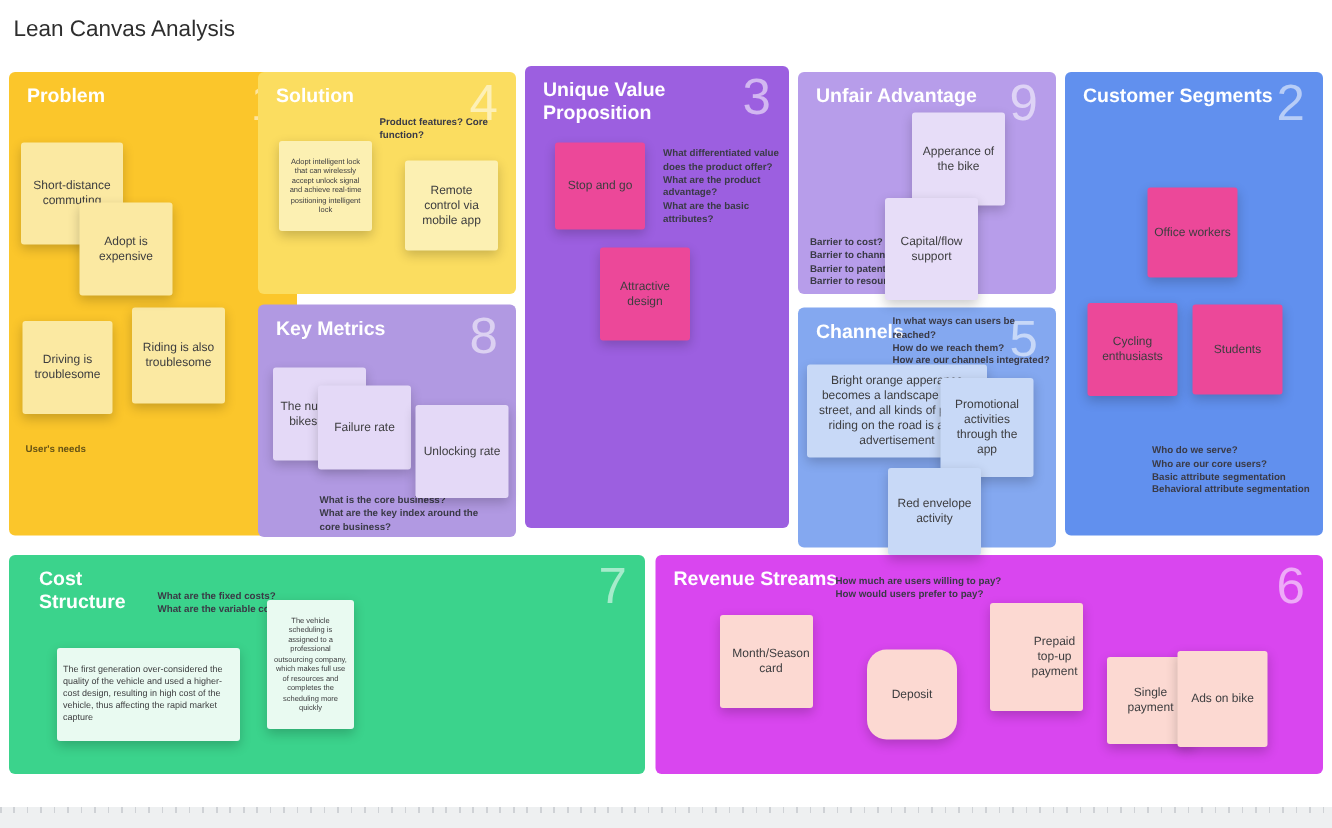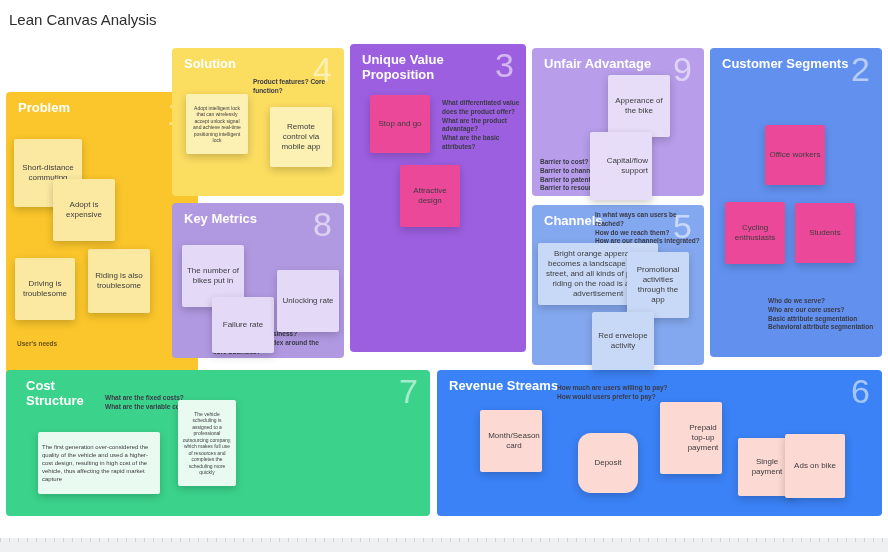--- a/index.html
+++ b/index.html
@@ -27,29 +27,29 @@
   .fs5{font-size:5px;line-height:1.3;}
   .fs6{font-size:6px;line-height:1.35;}
   .ta-left{text-align:left;justify-content:flex-start;}
   .q{
     position:absolute;font-size:6.5px;font-weight:600;color:#3a3a46;
     line-height:1.35;white-space:pre-line;
   }
   .tiny-label{position:absolute;font-size:6.5px;font-weight:600;color:rgba(75,62,18,0.85);}
 
   
-  #sec-problem          {left:6px;  top:48px;  width:192px; height:309px; background:#fbc62b;margin-top:44px;}
+  #sec-problem          {left:6px;  top:48px;  width:192px; height:309px; background:#fbc62b;}
   #sec-solution         {left:172px;top:48px;  width:172px; height:148px; background:#fbdd60;}
   #sec-key-metrics      {left:172px;top:203px; width:172px; height:155px; background:#b199e2;}
   #sec-uvp              {left:350px;top:44px;  width:176px; height:308px; background:#9c5fe0;}
   #sec-unfair           {left:532px;top:48px;  width:172px; height:148px; background:#b79dea;}
   #sec-channels         {left:532px;top:205px; width:172px; height:160px; background:#84a8f0;}
   #sec-customers        {left:710px;top:48px;  width:172px; height:309px; background:#6190ee;}
   #sec-cost             {left:6px;  top:370px; width:424px; height:146px; background:#3bd38c;}
-  #sec-revenue          {left:437px;top:370px; width:445px; height:146px; background:#3b82f6;}
+  #sec-revenue          {left:437px;top:370px; width:445px; height:146px; background:#d946ef;}
 
   
   #sec-problem .note   {background:#fbe9a2;}
   #sec-solution .note  {background:#fcf0b2;}
   #sec-key-metrics .note{background:#e4d9f7;}
   #sec-uvp .note       {background:#ec4899;}
   #sec-unfair .note    {background:#e7ddf8;}
   #sec-channels .note  {background:#c8d9f7;}
   #sec-customers .note {background:#ec4899;}
   #sec-cost .note      {background:#e9faf1;}
@@ -62,33 +62,33 @@
   .n-p3{left:82px;top:157px;width:62px;height:64px;}
   .p-label{left:11px;top:248px;}
 
   
   .sol-q{left:81px;top:30px;width:92px;}
   .n-s0{left:14px;top:46px;width:62px;height:60px;}
   .n-s1{left:98px;top:59px;width:62px;height:60px;}
 
   
   .n-k0{left:10px; top:42px;width:62px;height:62px;z-index:1;}
-  .n-k1{left:40px; top:54px;width:62px;height:56px;z-index:2;margin-top:40px;}
+  .n-k1{left:40px; top:54px;width:62px;height:56px;z-index:2;}
   .n-k2{left:105px;top:67px;width:62px;height:62px;z-index:3;}
   .km-q{left:41px;top:127px;width:118px;}
 
   
   .n-u0{left:20px;top:51px; width:60px;height:58px;}
   .n-u1{left:50px;top:121px;width:60px;height:62px;}
   .uvp-q{left:92px;top:55px;width:82px;}
 
   
   .n-a0{left:6px; top:30px;width:62px;height:64px;}
   .n-a1{left:76px;top:27px;width:62px;height:62px;}
-  .n-a2{left:58px;top:84px;width:62px;height:68px;z-index:2;text-align:right;}
+  .n-a2{left:58px;top:84px;width:62px;height:68px;z-index:2;}
   .ua-q{left:8px;top:110px;width:74px;}
 
   
   .ch-q{left:63px;top:6px;width:108px;}
   .n-c0{left:6px; top:38px; width:120px;height:62px;z-index:1;}
   .n-c1{left:95px;top:47px; width:62px; height:66px;z-index:2;}
   .n-c2{left:60px;top:107px;width:62px; height:58px;z-index:3;}
 
   
   .n-cs0{left:55px;top:77px; width:60px;height:60px;}

